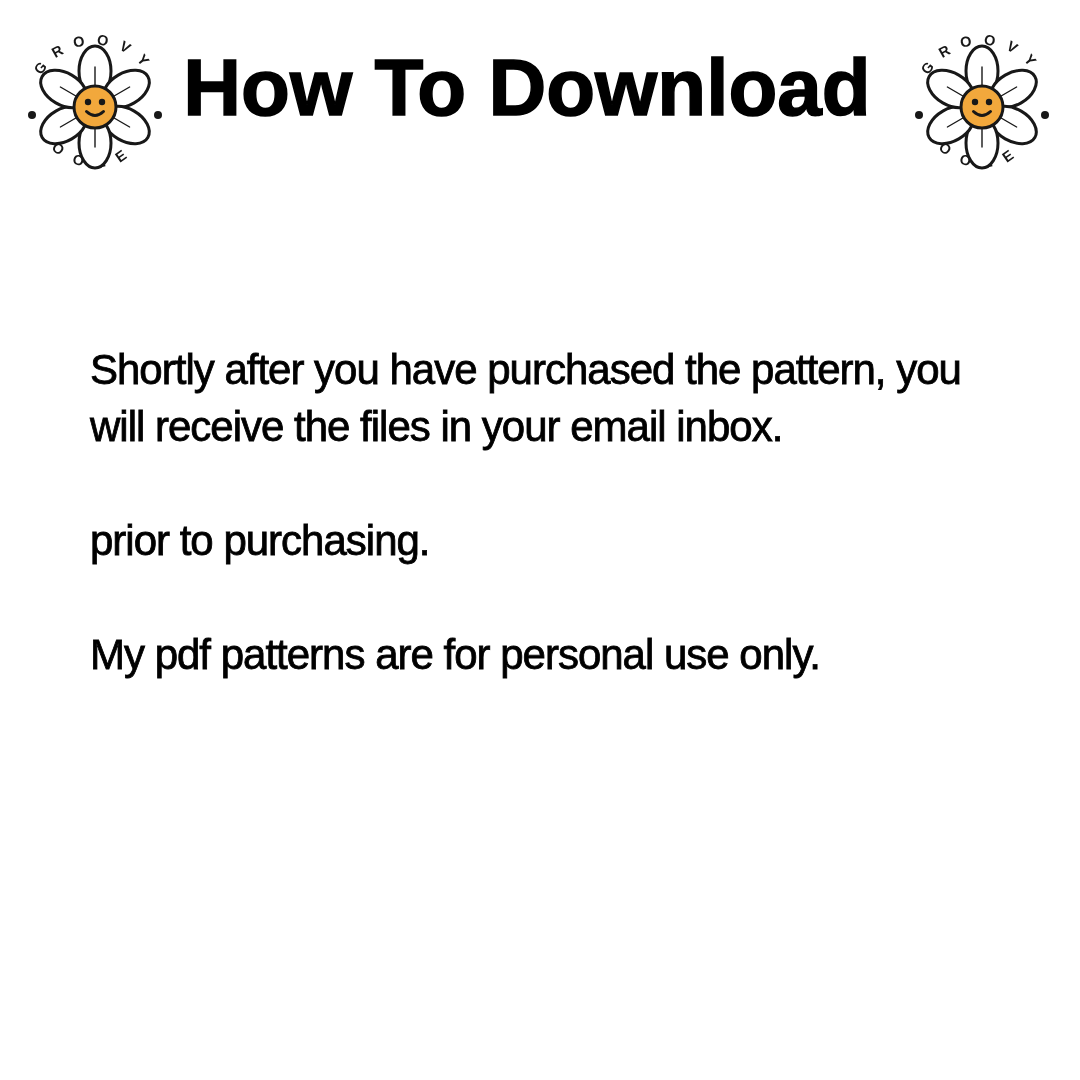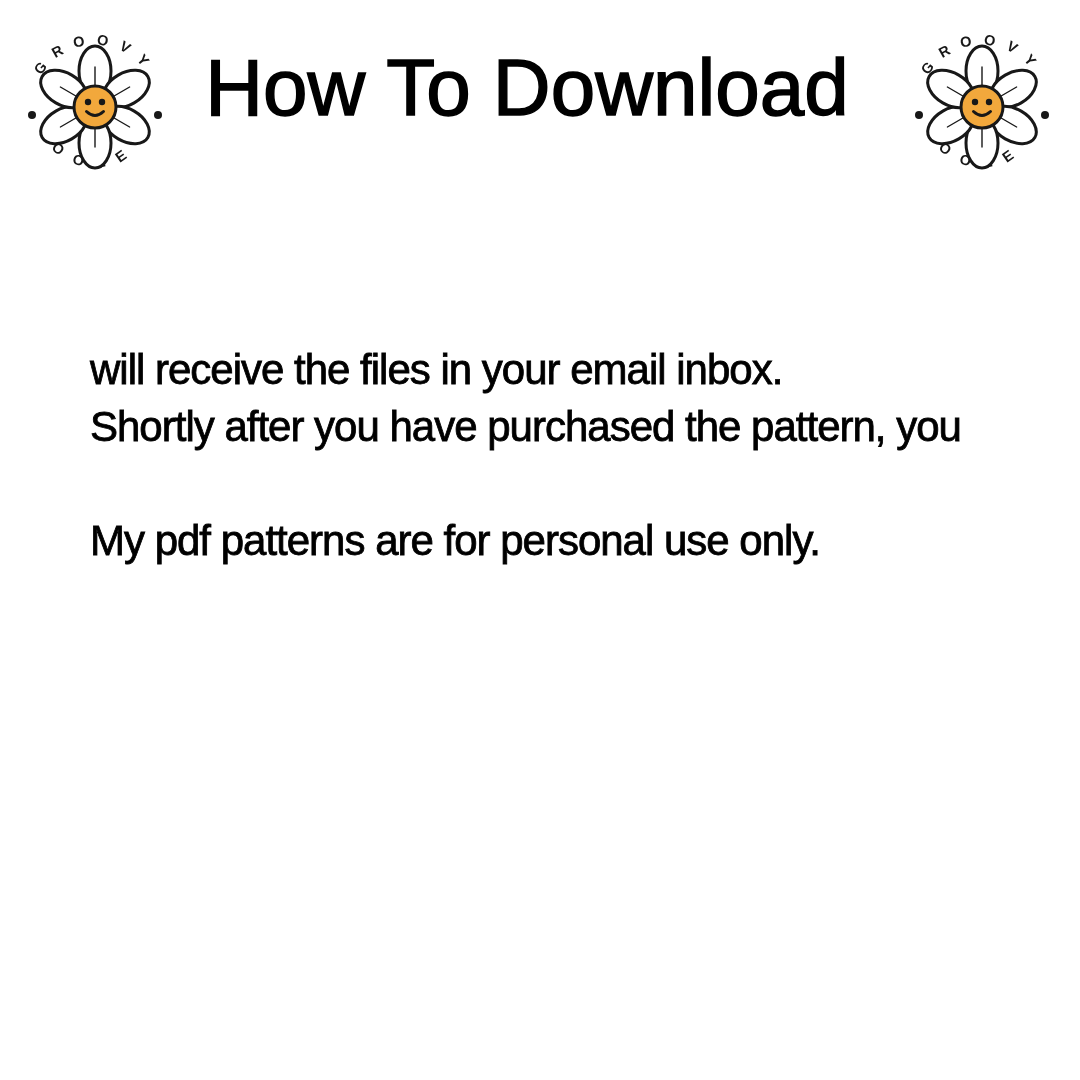--- a/index.html
+++ b/index.html
@@ -59,21 +59,21 @@
   }
   .side-dot { fill: var(--outline, #181818); }
 
   
   .title {
     position: absolute;
     top: 21px;
     left: 0;
     right: 26px;
     text-align: center;
-    font-weight: 400;
+    font-weight: 700;
     font-size: 80px;
     line-height: 133px;
     letter-spacing: 0;
     -webkit-text-stroke: 1.5px currentColor;
     white-space: nowrap;
   }
 
   
   .body-text {
     position: absolute;
@@ -168,23 +168,24 @@
       </g>
     </svg>
   </div>
 
   <div class="title">
     <div>How To Download</div>
   </div>
 
   <div class="body-text">
     <div class="paragraph">
+      <div>Shortly after you have purchased the pattern, you</div>
       <div>will receive the files in your email inbox.</div>
-      <div>Shortly after you have purchased the pattern, you</div>
     </div>
     <div class="paragraph">
+      <div>prior to purchasing.</div>
     </div>
     <div class="paragraph">
       <div>My pdf patterns are for personal use only.</div>
     </div>
   </div>
 
 </div>
 
 </body></html>

